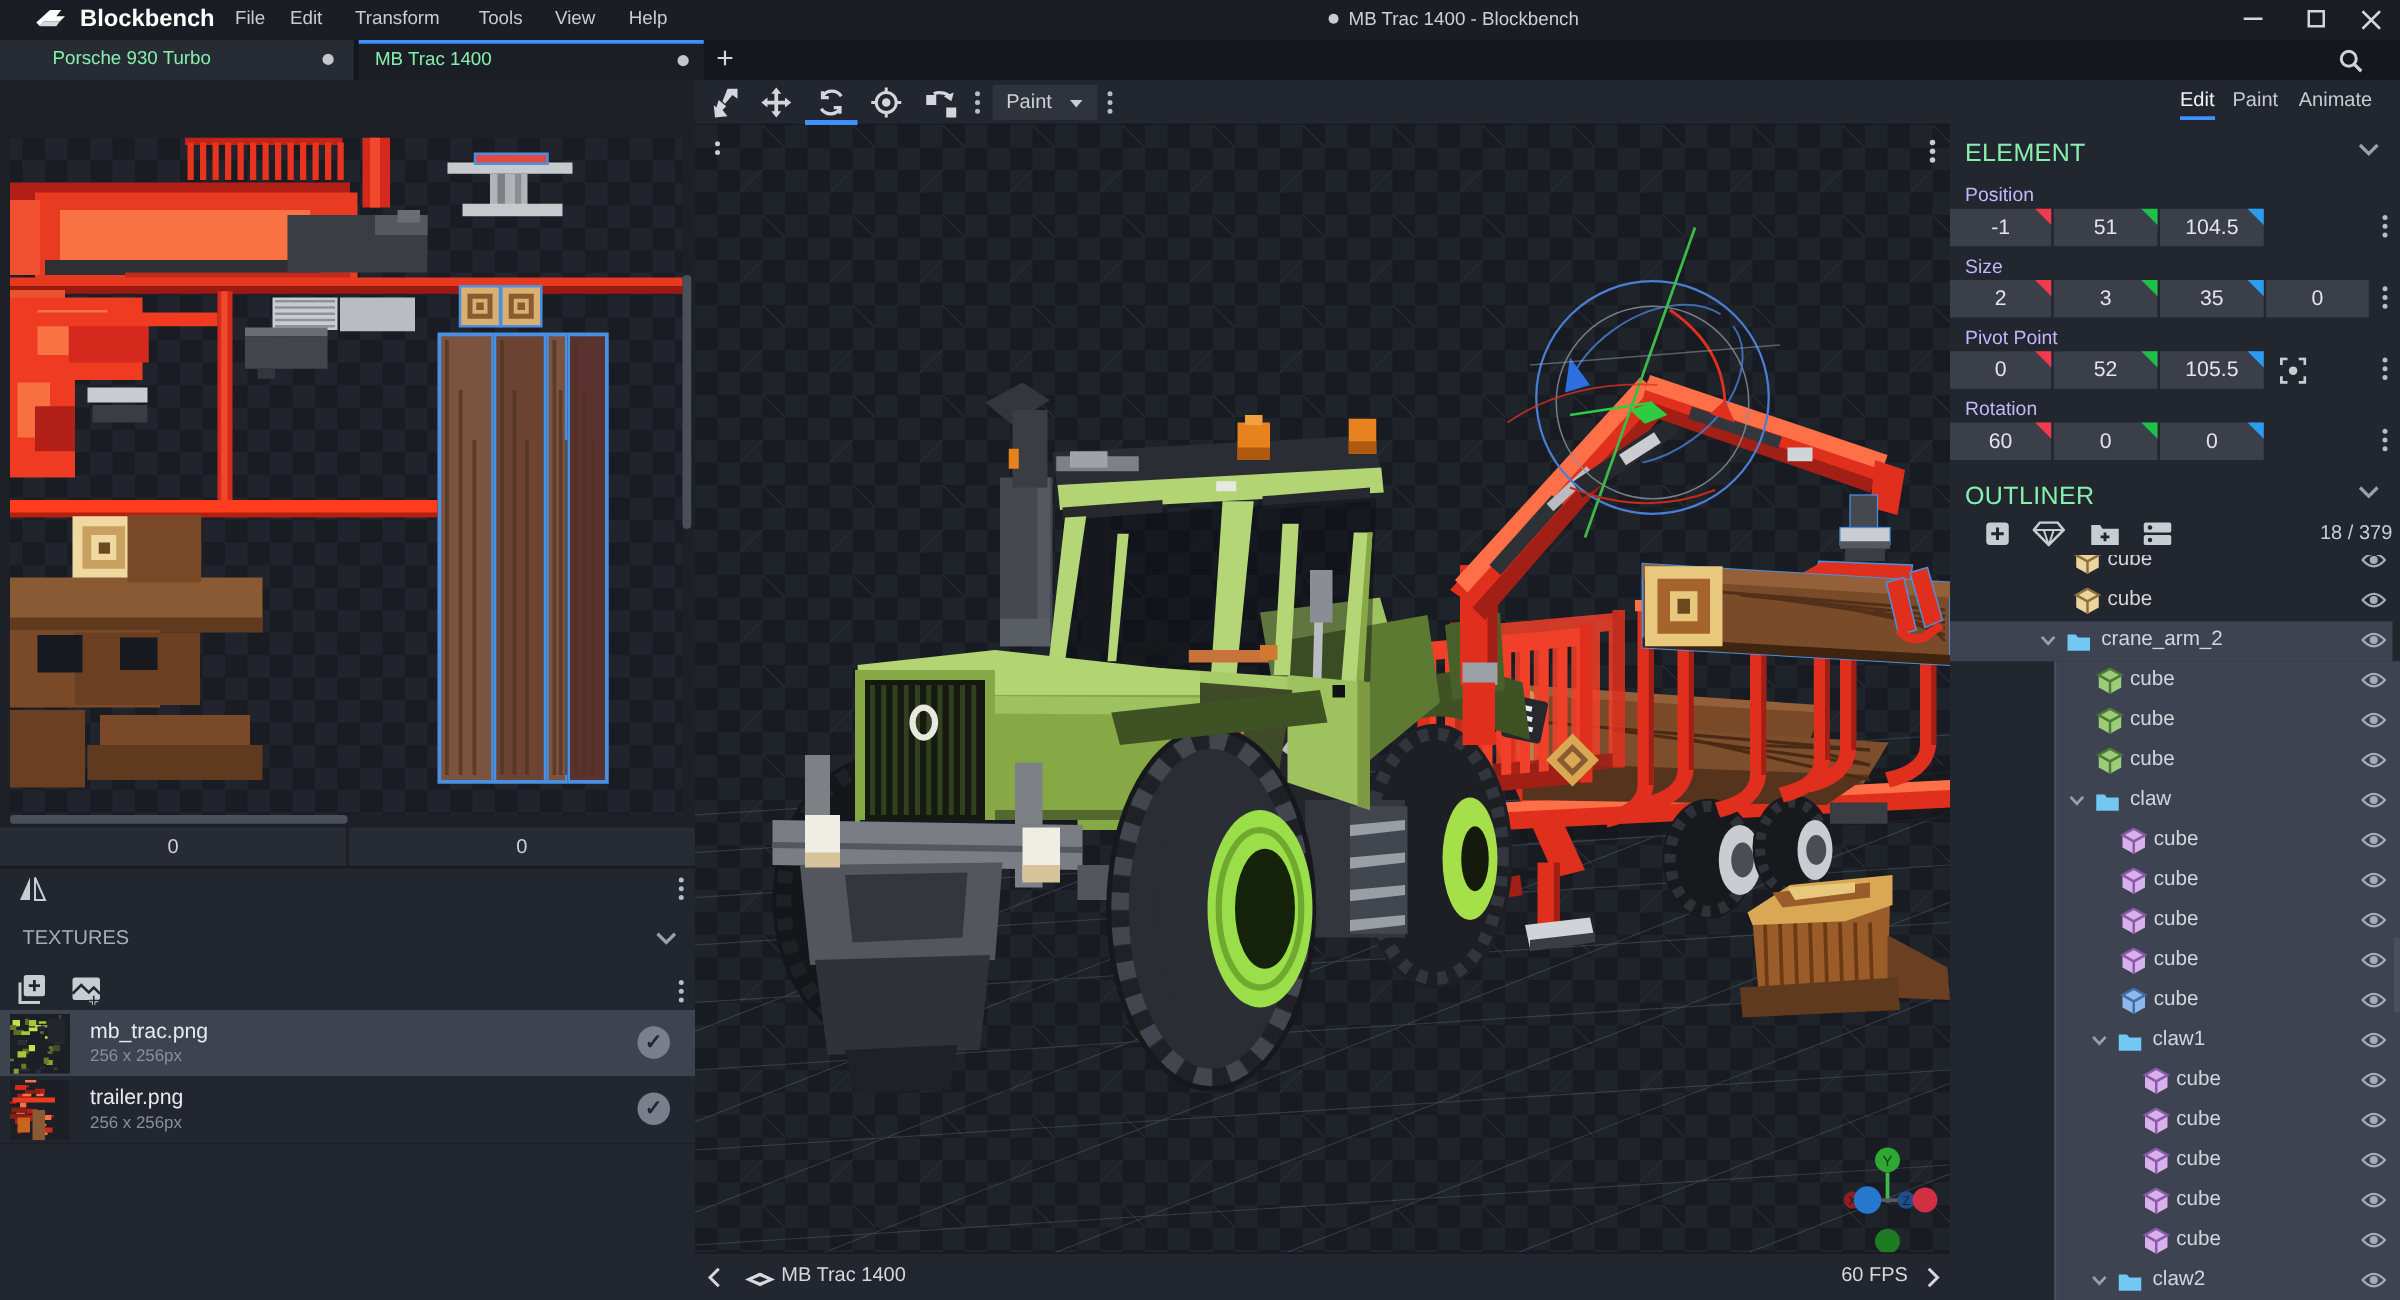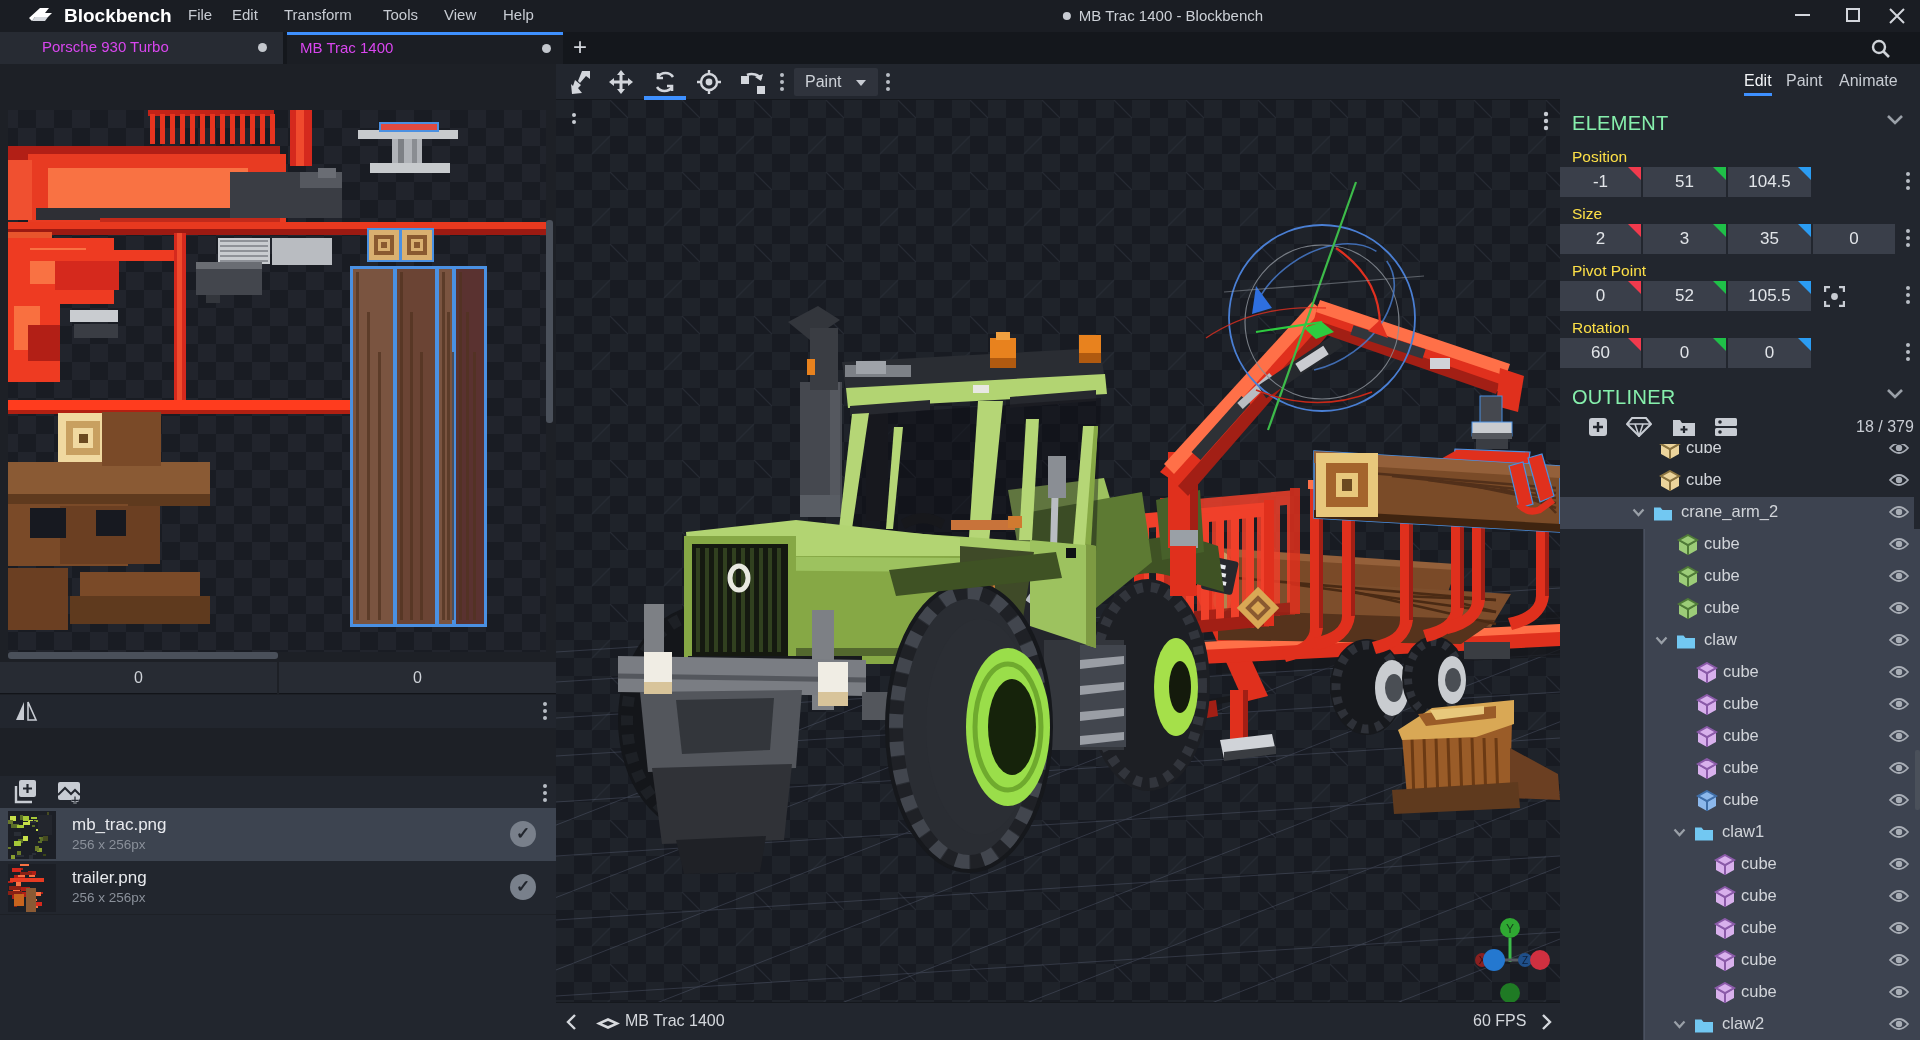--- a/index.html
+++ b/index.html
@@ -7,21 +7,21 @@
 .abs{position:absolute}
 #app{position:relative;width:1920px;height:800px}
 
 #titlebar{position:absolute;left:0;top:0;width:1920px;height:32px;background:#1a1d23;color:#cdd1d8}
 #logo{position:absolute;left:64px;top:5px;font-size:19px;font-weight:700;color:#ffffff;letter-spacing:0}
 .menuitem{position:absolute;top:6px;font-size:15px;color:#c8ccd3}
 #wintitle{position:absolute;left:1163px;top:7px;transform:translateX(-50%);font-size:15px;color:#ccd0d6;white-space:nowrap}
 #wintitle .dot{display:inline-block;width:8px;height:8px;border-radius:50%;background:#c8ccd3;margin-right:8px;vertical-align:1px}
 
 #tabbar{position:absolute;left:0;top:32px;width:1920px;height:32px;background:#14171c}
-.tab{position:absolute;top:0;height:32px;font-size:15px;color:#d946ef}
+.tab{position:absolute;top:0;height:32px;font-size:15px;color:#86efac}
 #tab1{left:0;width:283px;background:#272b33}
 #tab2{left:287px;width:276px;background:#1b1e24;border-top:3px solid #3e90ff}
 .tab .tname{position:absolute;top:6px}
 #tab2 .tname{top:4px}
 .tabdot{position:absolute;width:9px;height:9px;border-radius:50%;background:#c3c7cd;top:11px}
 #plusbtn{position:absolute;left:573px;top:1px;font-size:24px;color:#d3d6dc;font-weight:400}
 
 #leftpanel{position:absolute;left:0;top:64px;width:556px;height:976px;background:#1d2026}
 #uvheader{position:absolute;left:0;top:0;width:556px;height:46px;background:#22262e}
 #uvheader .lbl{position:absolute;left:18px;top:13px;font-size:16px;color:#a9aeb6}
@@ -40,21 +40,21 @@
 
 #toolbar{position:absolute;left:556px;top:64px;width:1364px;height:36px;background:#22262e;border-bottom:1px solid #15181d}
 #localbtn{position:absolute;left:238px;top:4px;width:84px;height:28px;background:#2f333c;color:#ced2d8;font-size:16px;text-align:left;padding-left:11px;line-height:28px;border-radius:2px}
 #localbtn:after{content:"";position:absolute;right:12px;top:12px;border:5px solid transparent;border-top:6px solid #c8ccd3}
 #bottombar{position:absolute;left:556px;top:1002px;width:1004px;height:38px;background:#22262e;border-top:1px solid #15181d;color:#d5d8dd;font-size:16px}
 
 #rightpanel{position:absolute;left:1560px;top:64px;width:360px;height:976px;background:#22262e;overflow:hidden}
 #modetabs{position:absolute;left:0;top:0;width:360px;height:36px;font-size:16px;color:#c8ccd3}
 #modetabs .on{color:#f2f4f6;border-bottom:3px solid #3e90ff;padding-bottom:3px}
 .sechead{position:absolute;left:12px;font-size:20px;color:#86efac;letter-spacing:.3px}
-.flabel{position:absolute;left:12px;font-size:15.5px;color:#fde047}
+.flabel{position:absolute;left:12px;font-size:15.5px;color:#c4b5fd}
 .nfield{position:absolute;height:30px;background:#3a3f4a;color:#e2e5e9;font-size:17px;text-align:center;line-height:30px}
 .tri{position:absolute;right:0;top:0;width:0;height:0;border-style:solid;border-width:0 13px 13px 0}
 .tri.r{border-color:transparent #f13a4d transparent transparent}
 .tri.g{border-color:transparent #1fc048 transparent transparent}
 .tri.b{border-color:transparent #2b9cf2 transparent transparent}
 .dots3{position:absolute;width:4px;color:#b8bdc4}
 .dots3 i{position:absolute;left:0;width:4px;height:4px;border-radius:50%;background:#b8bdc4}
 .orow{position:absolute;left:0;width:354px;height:32px;font-size:16.5px;color:#d2d5da}
 .orow .txt{position:absolute;top:5px}
 .orow svg{position:absolute}
@@ -213,20 +213,26 @@
 <svg class="abs" style="left:14px;top:5px" width="24" height="22" viewBox="0 0 24 22">
 <path d="M10 2 L10 20 L2 20 Z" fill="#c8ccd3"></path>
           <path d="M14 2 L14 20 L22 20 Z" fill="none" stroke="#c8ccd3" stroke-width="1.6"></path>
         </svg>
 <div class="dots3" style="left:543px;top:7px">
           <i style="top:0"></i>
           <i style="top:7px"></i>
           <i style="top:14px"></i>
         </div>
 </div>
+      <div id="texheader">
+        <span class="lbl">TEXTURES</span>
+<svg class="abs" style="right:14px;top:17px" width="18" height="12" viewBox="0 0 18 12">
+          <path d="M2 2 L9 9 L16 2" stroke="#9aa0a8" stroke-width="2.6" fill="none"></path>
+        </svg>
+      </div>
       <div id="texbtns">
 <svg class="abs" style="left:12px;top:2px" width="26" height="26" viewBox="0 0 26 26">
  <path d="M4 8 L4 24 L20 24" stroke="#c8ccd3" stroke-width="2.4" fill="none"></path>
  <rect x="7" y="2" width="17" height="17" rx="2" fill="#c8ccd3"></rect>
  <path d="M15.5 6 L15.5 15 M11 10.5 L20 10.5" stroke="#22262e" stroke-width="2.2"></path>
 </svg>
 <svg class="abs" style="left:56px;top:2px" width="26" height="26" viewBox="0 0 26 26">
  <rect x="2" y="4" width="22" height="18" rx="2" fill="#c8ccd3"></rect>
  <path d="M2 17 L9 10 L15 16 L19 12 L24 17" stroke="#22262e" stroke-width="2" fill="none"></path>
  <path d="M19 19 L19 26 M15.5 22.5 L22.5 22.5" stroke="#c8ccd3" stroke-width="2.6"></path>

